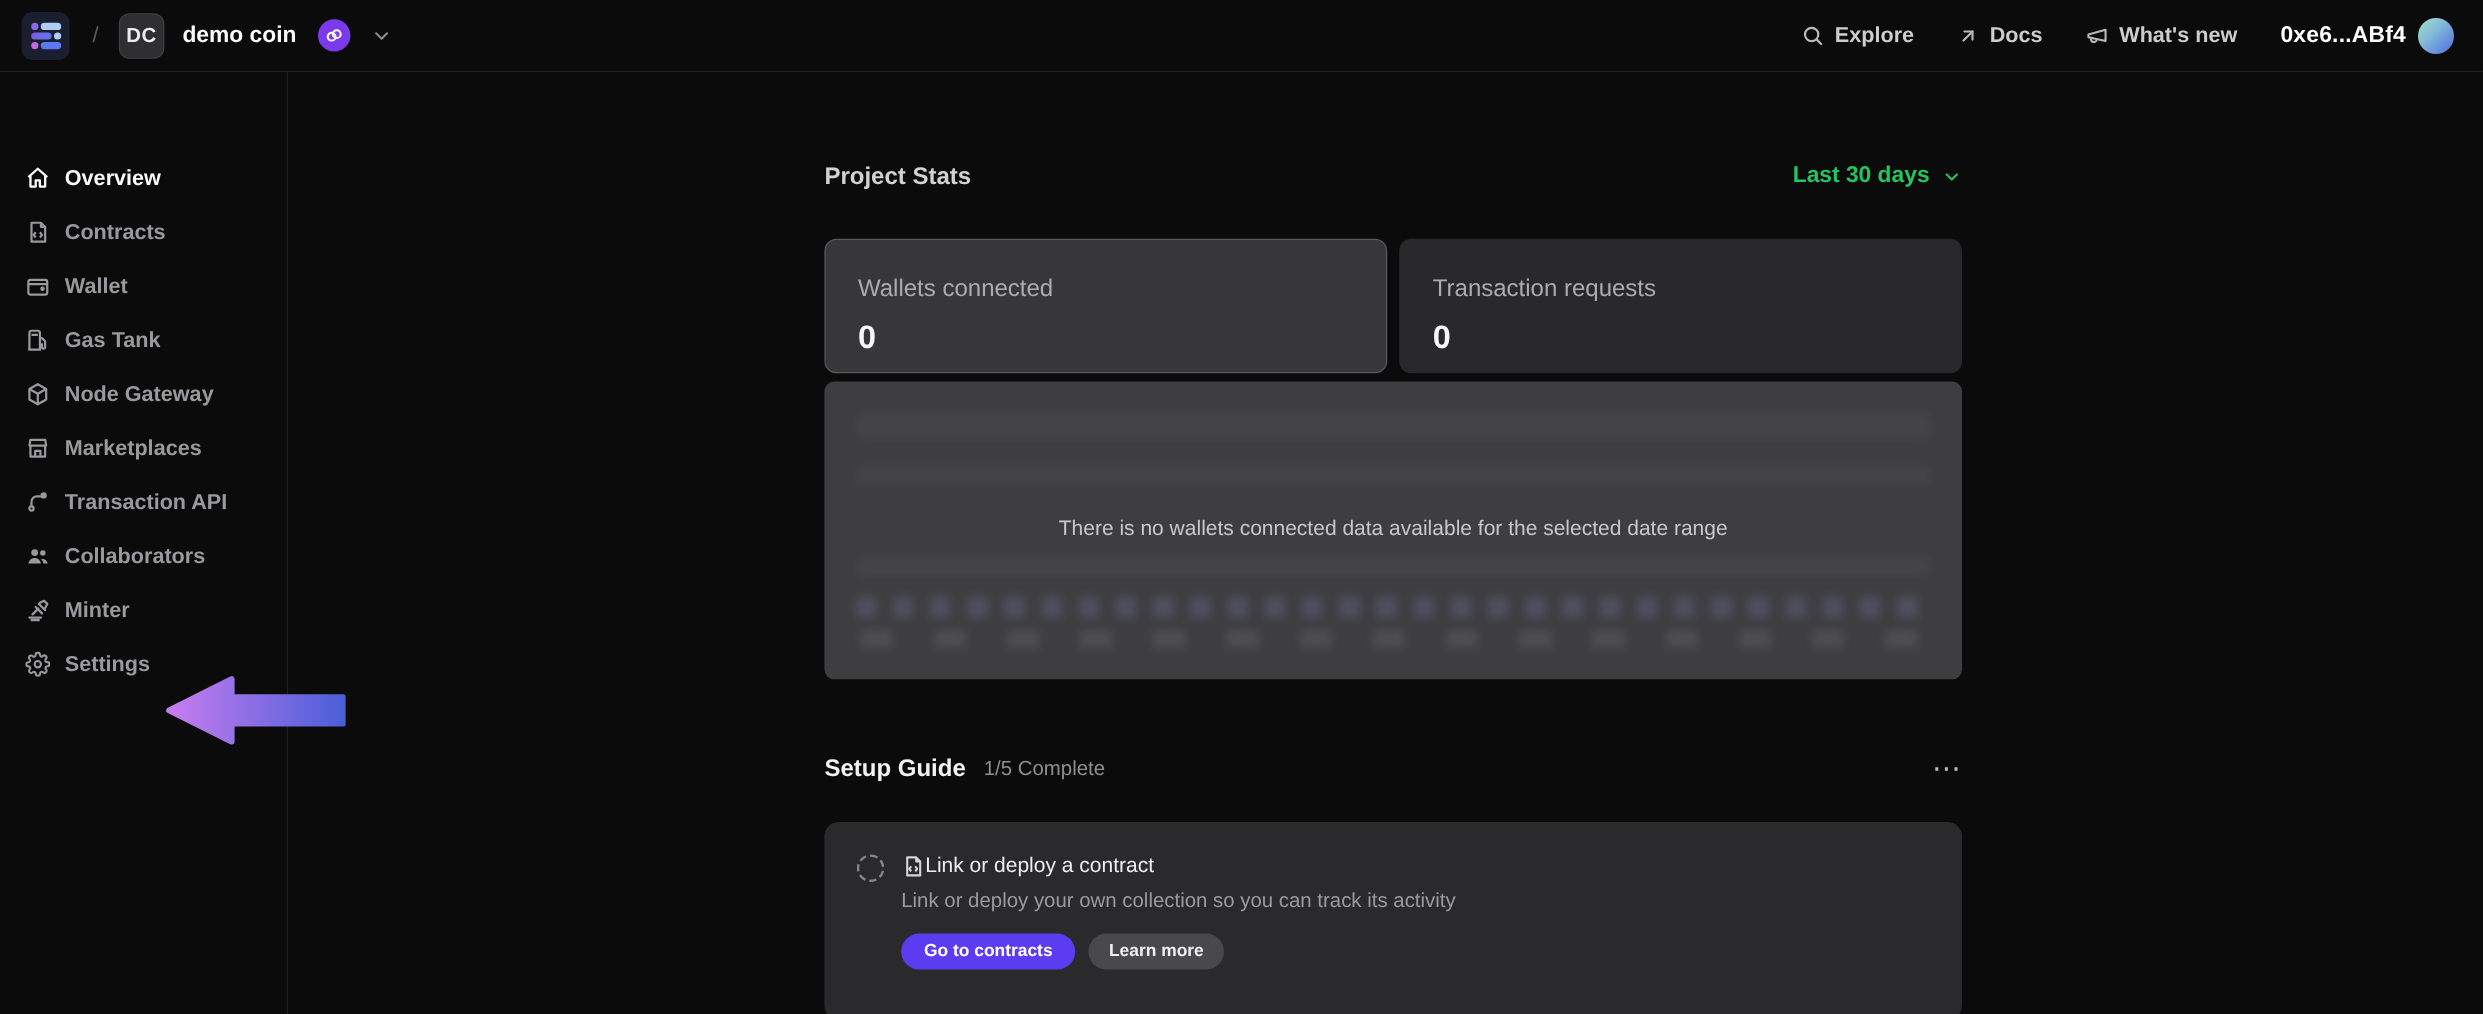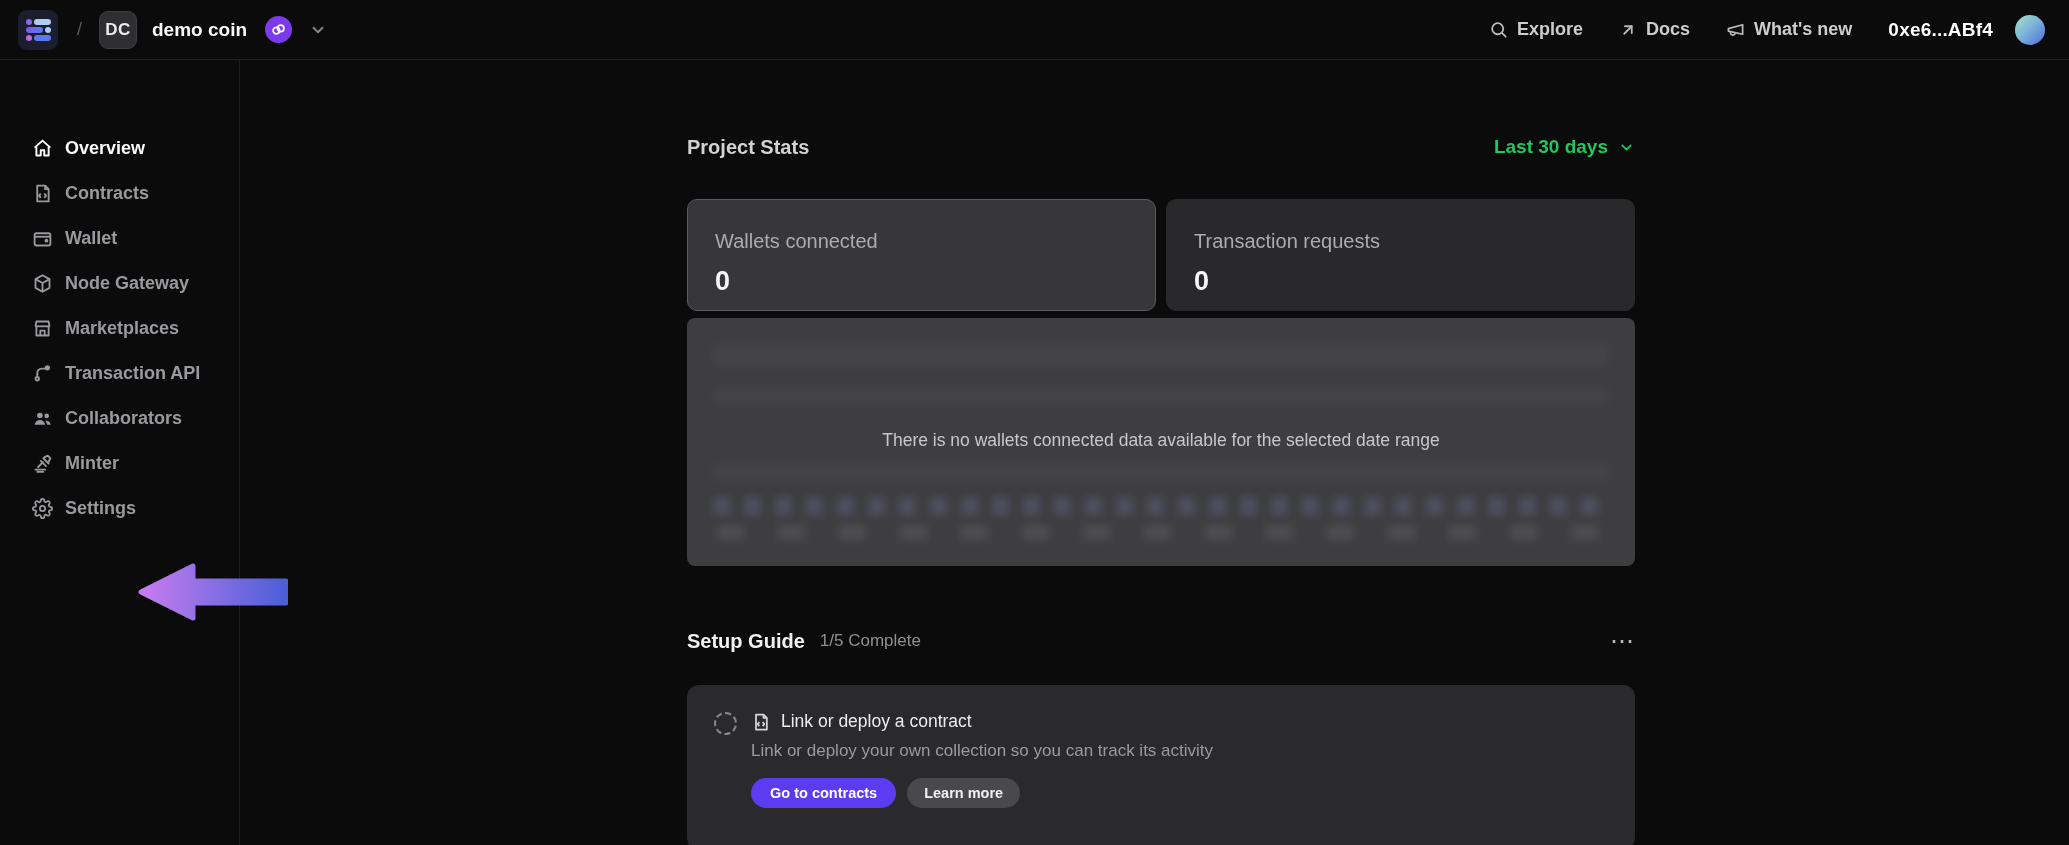--- a/index.html
+++ b/index.html
@@ -40,33 +40,33 @@
   .chain-badge {
     width:27px; height:27px; border-radius:50%; background:#7c3aed;
     display:flex; align-items:center; justify-content:center; flex:0 0 auto;
   }
   .proj-chevron { margin-left:17px; color:#8a8a8e; display:flex; }
 
   .topbar-right { margin-left:auto; display:flex; align-items:center; gap:36px; }
   .nav-item { display:flex; align-items:center; gap:9px; color:#cdcdcf; font-size:18px; font-weight:600; cursor:pointer; }
   .nav-item svg { color:#b9b9bc; }
   .wallet-addr { color:#ffffff; font-size:19px; font-weight:bold; letter-spacing:.2px; }
-  .topbar-right .addr-group { display:flex; align-items:center; gap:22px; }
+  .topbar-right .addr-group { display:flex; align-items:center; gap:10px; }
   .avatar {
     width:30px; height:30px; border-radius:50%;
     background:linear-gradient(135deg,#a5e3c6 0%,#7fb6d9 45%,#4f6bdd 100%);
   }
 
   
   .sidebar {
     position:absolute; top:60px; left:0; bottom:0; width:240px;
     border-right:1px solid #1e1e21; background:#0b0b0c; padding-top:66px;
   }
   .side-item {
-    height:45px; display:flex; align-items:center; padding-left:32px;
+    height:45px; display:flex; align-items:center; padding-left:21px;
     color:#9a9a9e; font-size:18px; font-weight:600; cursor:pointer;
   }
   .side-item svg { margin-right:12px; flex:0 0 auto; }
   .side-item.active { color:#fafafa; }
 
   
   .anno-arrow { position:absolute; left:138px; top:562px; z-index:40; }
 
   
   .main { position:absolute; top:60px; left:240px; right:0; bottom:0; overflow:hidden; }
@@ -116,21 +116,21 @@
 
   .setup-card {
     margin-top:31px; height:165px; border-radius:12px; background:#2a2a2c;
     padding:26px 30px 0 27px; display:flex; align-items:flex-start;
   }
   .step-circle {
     width:23px; height:23px; border-radius:50%; border:2px dashed #86868a;
     flex:0 0 auto; margin-top:1px;
   }
   .step-body { margin-left:14px; }
-  .step-title-row { display:flex; align-items:center; gap:10px; }
+  .step-title-row { display:flex; align-items:center; }
   .step-title-row svg { color:#d6d6d8; }
   .step-title { font-size:17.5px; font-weight:500; color:#ededee; }
   .step-desc { font-size:17px; color:#9b9b9e; margin-top:9px; }
   .step-actions { display:flex; gap:11px; margin-top:17px; }
   .btn { height:30px; border:none; border-radius:15px; font-family:inherit;
          font-size:14.5px; font-weight:bold; display:flex; align-items:center; cursor:pointer; }
   .btn-primary { background:#5b3cf0; color:#ffffff; padding:0 19px; }
   .btn-secondary { background:#49494c; color:#f0f0f1; padding:0 17px; }
 </style>
 </head>
@@ -206,20 +206,29 @@
       </svg>
     <span>Contracts</span>
   </div>
   <div class="side-item">
     <svg width="21" height="21" viewBox="0 0 24 24" fill="none" stroke="currentColor" stroke-width="2.1" stroke-linejoin="round">
         <rect x="3" y="6" width="18" height="14" rx="2"></rect>
         <path d="M3 10h18"></path>
         <circle cx="16.5" cy="14.5" r="1.1" fill="currentColor"></circle>
       </svg>
     <span>Wallet</span>
+  </div>
+  <div class="side-item">
+    <svg width="21" height="21" viewBox="0 0 24 24" fill="none" stroke="currentColor" stroke-width="2.1" stroke-linejoin="round">
+        <path d="M4 21V5a2 2 0 0 1 2-2h6a2 2 0 0 1 2 2v16"></path>
+        <path d="M3 21h12"></path>
+        <path d="M6 7h6"></path>
+        <path d="M14 10h2l3 3v5.5a1.5 1.5 0 0 1-3 0V15"></path>
+      </svg>
+    <span>Gas Tank</span>
   </div>
   <div class="side-item">
     <svg width="21" height="21" viewBox="0 0 24 24" fill="none" stroke="currentColor" stroke-width="2.1" stroke-linejoin="round">
         <path d="M12 2.5 20 7v10l-8 4.5L4 17V7z"></path>
         <path d="M4 7l8 4.5L20 7"></path>
         <path d="M12 11.5V21.5"></path>
       </svg>
     <span>Node Gateway</span>
   </div>
   <div class="side-item">

